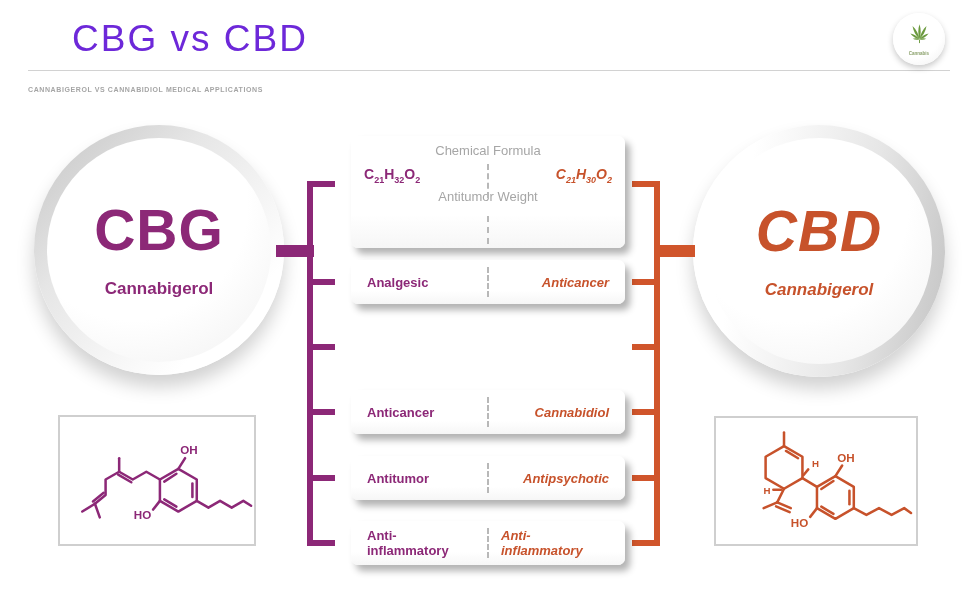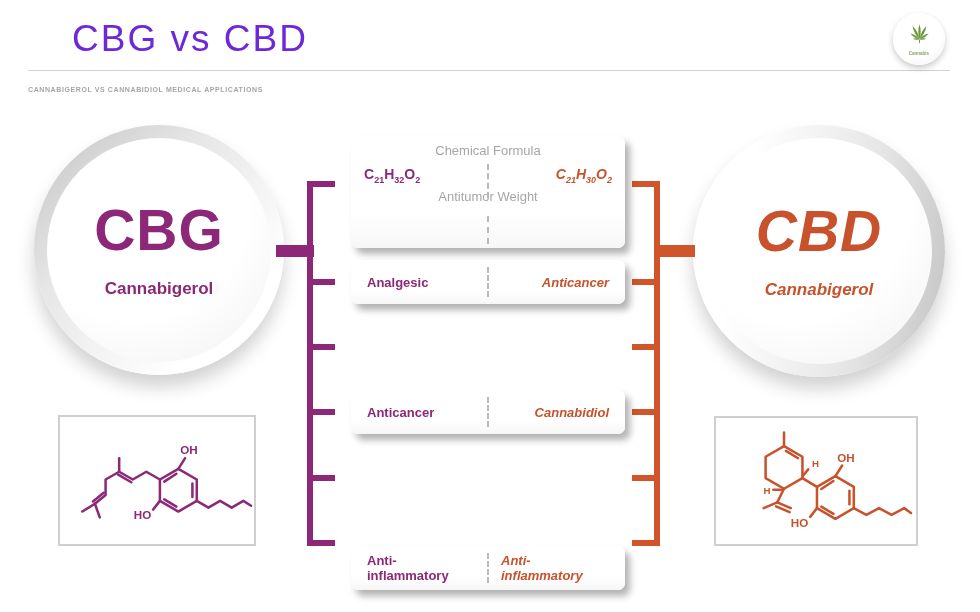--- a/index.html
+++ b/index.html
@@ -52,21 +52,21 @@
   .ct-pair.weights { margin-top:7px; }
   .formula, .weight { font-size:14px; font-weight:700;text-align:right; }
   .formula sub { font-size:9px; font-weight:700; }
   .dash { position:absolute; left:calc(50% - 1px); width:0; border-left:2px dashed #b8b8b8; }
   .dash-a { top:28px; height:34px; }
   .dash-b { top:80px; height:28px; }
   .row-card { height:44px; display:flex; align-items:center; justify-content:space-between;
               padding:0 16px; font-size:13px; font-weight:700;gap:26px; }
   .row-card .dash-r { position:absolute; left:calc(50% - 1px); top:7px; bottom:7px; width:0;
                       border-left:2px dashed #b8b8b8; }
-  .r1{top:260px} .r2{top:325px} .r3{top:390px} .r4{top:456px} .r5{top:546px}
+  .r1{top:260px} .r2{top:325px} .r3{top:390px} .r4{top:456px} .r5{top:521px}
 
   
   .struct-box { position:absolute; background:#ffffff; border:2px solid #cfcfcf; }
   .sb-left  { left:58px;  top:415px; width:198px; height:131px; }
   .sb-right { left:714px; top:416px; width:204px; height:130px; }
   .struct-box svg { width:100%; height:100%; }
   .bond { fill:none; stroke-width:2.6; stroke-linecap:round; stroke-linejoin:round; }
   .bond.pl-s { stroke:#8C2877; }
   .bond.or-s { stroke:#C7522B; }
   .atom { font-family:"Liberation Sans",sans-serif; font-size:12px; font-weight:700; }
@@ -145,20 +145,25 @@
   <div class="card row-card r1">
     <span class="purple-t">Analgesic</span>
     <span class="dash-r"></span>
     <span class="orange-t">Anticancer</span>
   </div>
   <div class="card row-card r3">
     <span class="purple-t">Anticancer</span>
     <span class="dash-r"></span>
     <span class="orange-t">Cannabidiol</span>
   </div>
+  <div class="card row-card r4">
+    <span class="purple-t">Antitumor</span>
+    <span class="dash-r"></span>
+    <span class="orange-t">Antipsychotic</span>
+  </div>
   <div class="card row-card r5">
     <span class="purple-t">Anti-inflammatory</span>
     <span class="dash-r"></span>
     <span class="orange-t">Anti-inflammatory</span>
   </div>
 
   <div class="struct-box sb-left">
     <svg viewBox="0 0 200 120" preserveAspectRatio="xMidYMid meet">
 
       <polygon class="bond pl-s" points="122,48 141,59 141,81 122,92 103,81 103,59"></polygon>

